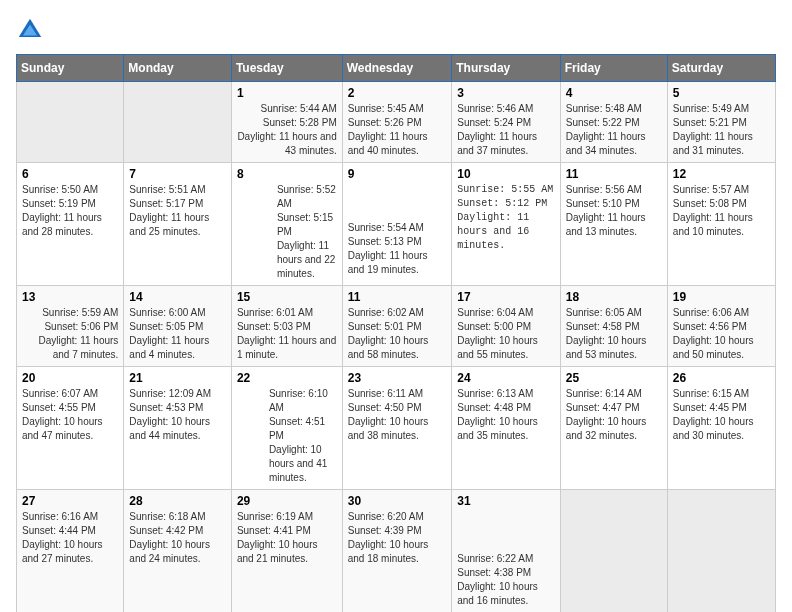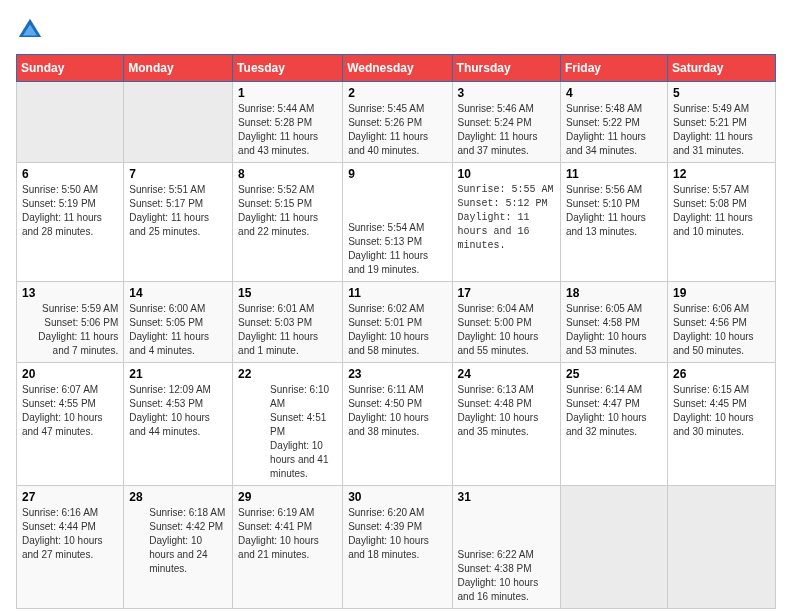--- a/index.html
+++ b/index.html
@@ -43,21 +43,21 @@
     .subtitle {
       font-size: 14px;
       color: #444;
     }
     table {
       width: 100%;
       border-collapse: collapse;
       font-size: 10.5px;
     }
     thead tr {
-      background-color: #ef4444;
+      background-color: #737373;
       color: #fff;
     }
     thead th {
       padding: 6px 4px;
       text-align: left;
       font-size: 12px;
       font-weight: bold;
       border: 1px solid #2a6db5;
     }
     tbody td {
@@ -114,21 +114,21 @@
         <th>Friday</th>
         <th>Saturday</th>
       </tr>
   </thead>
   <tbody id="calendar-body">
   <tr>
         <td class="empty-cell"></td>
         <td class="empty-cell"></td>
         <td>
           <span class="day-num">1</span>
-          <div class="day-detail" style="white-space: pre-line;">Sunrise: 5:44 AM
+          <div class="day-detail" style="white-space: pre-line; text-align: right;">Sunrise: 5:44 AM
 Sunset: 5:28 PM
 Daylight: 11 hours and 43 minutes.</div>
         </td>
         <td>
           <span class="day-num">2</span>
           <div class="day-detail" style="white-space: pre-line;">Sunrise: 5:45 AM
 Sunset: 5:26 PM
 Daylight: 11 hours and 40 minutes.</div>
         </td>
         <td>
@@ -158,21 +158,21 @@
 Daylight: 11 hours and 28 minutes.</div>
         </td>
         <td>
           <span class="day-num">7</span>
           <div class="day-detail" style="white-space: pre-line;">Sunrise: 5:51 AM
 Sunset: 5:17 PM
 Daylight: 11 hours and 25 minutes.</div>
         </td>
         <td>
           <span class="day-num">8</span>
-          <div class="day-detail" style="white-space: pre-line;">Sunrise: 5:52 AM
+          <div class="day-detail" style="white-space: pre-line; margin-left: 40px;">Sunrise: 5:52 AM
 Sunset: 5:15 PM
 Daylight: 11 hours and 22 minutes.</div>
         </td>
         <td>
           <span class="day-num">9</span>
           <div class="day-detail" style="white-space: pre-line; margin-top: 40px;">Sunrise: 5:54 AM
 Sunset: 5:13 PM
 Daylight: 11 hours and 19 minutes.</div>
         </td>
         <td>
@@ -284,21 +284,21 @@
       </tr>
       <tr>
         <td>
           <span class="day-num">27</span>
           <div class="day-detail" style="white-space: pre-line;">Sunrise: 6:16 AM
 Sunset: 4:44 PM
 Daylight: 10 hours and 27 minutes.</div>
         </td>
         <td>
           <span class="day-num">28</span>
-          <div class="day-detail" style="white-space: pre-line; margin-left: 20px;">Sunrise: 6:18 AM
+          <div class="day-detail" style="white-space: pre-line;">Sunrise: 6:18 AM
 Sunset: 4:42 PM
 Daylight: 10 hours and 24 minutes.</div>
         </td>
         <td>
           <span class="day-num">29</span>
           <div class="day-detail" style="white-space: pre-line;">Sunrise: 6:19 AM
 Sunset: 4:41 PM
 Daylight: 10 hours and 21 minutes.</div>
         </td>
         <td>

